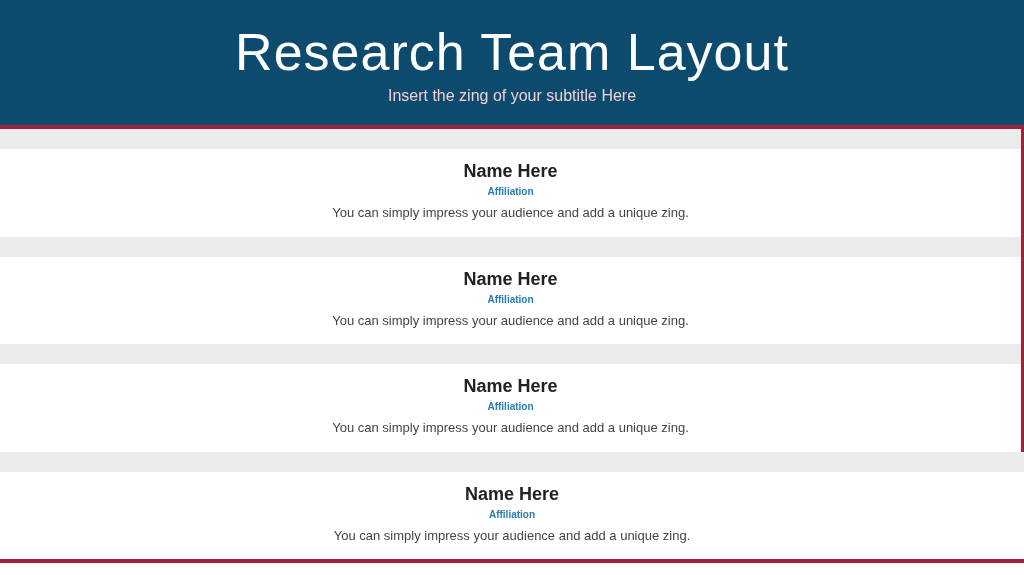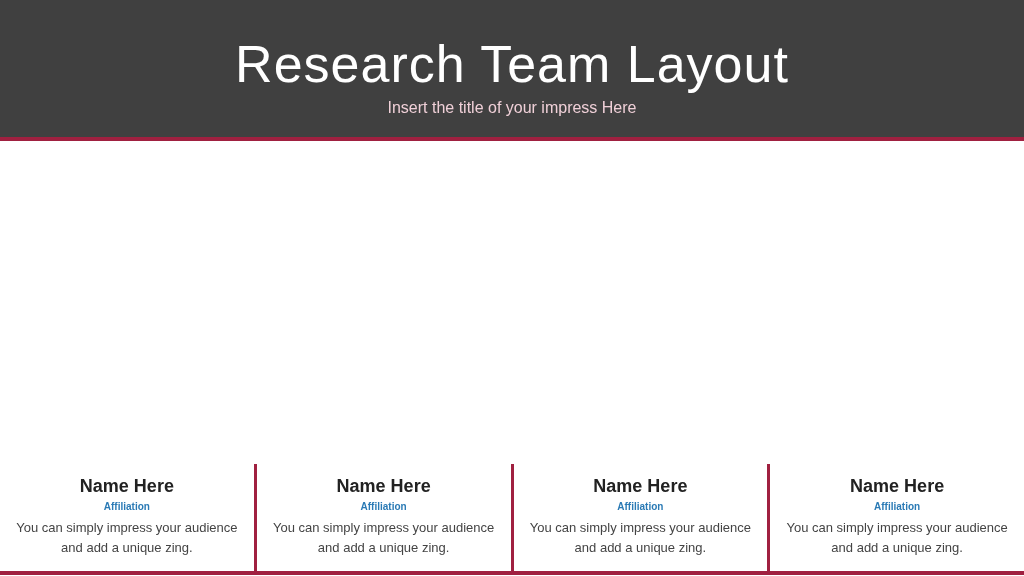--- a/index.html
+++ b/index.html
@@ -10,48 +10,47 @@
 
     body {
       width: 1024px;
       height: 576px;
       overflow: hidden;
       font-family: 'Segoe UI', Arial, sans-serif;
       background: #ffffff;
     }
 
     .header {
-      background-color: #404040;
+      background-color: #0c4a6e;
       text-align: center;
-      padding: 36px 20px 20px;
+      padding: 24px 20px 20px;
     }
 
     .header-title {
       color: #ffffff;
       font-size: 52px;
       font-weight: 300;
       letter-spacing: 1px;
       line-height: 1.1;
     }
 
     .header-subtitle {
       color: #f0d0d8;
       font-size: 16px;
       margin-top: 6px;
       font-weight: 400;
     }
 
     .cards-container {
       display: flex;
-      flex-direction: row;
+      flex-direction: column;
       width: 100%;
       height: calc(576px - 138px);
       border-top: 4px solid #a02040;
       border-bottom: 4px solid #a02040;
-      align-items: flex-end;
     }
 
     .card {
       flex: 1;
       display: flex;
       flex-direction: column;
       border-right: 3px solid #a02040;
       background: #ffffff;
     }
 
@@ -89,21 +88,21 @@
       font-size: 13px;
       color: #444444;
       line-height: 1.5;
     }
   </style>
 </head>
 <body>
 
 <div class="header">
   <div class="header-title">Research Team Layout</div>
-  <div class="header-subtitle">Insert the title of your impress Here</div>
+  <div class="header-subtitle">Insert the zing of your subtitle Here</div>
 </div>
 
 <div class="cards-container" id="cards-container">
 <div class="card">
       <div class="card-photo"></div>
       <div class="card-info">
         <div class="card-name">Name Here</div>
         <div class="card-affiliation">Affiliation</div>
         <div class="card-description">You can simply impress your audience and add a unique zing.</div>
       </div>

